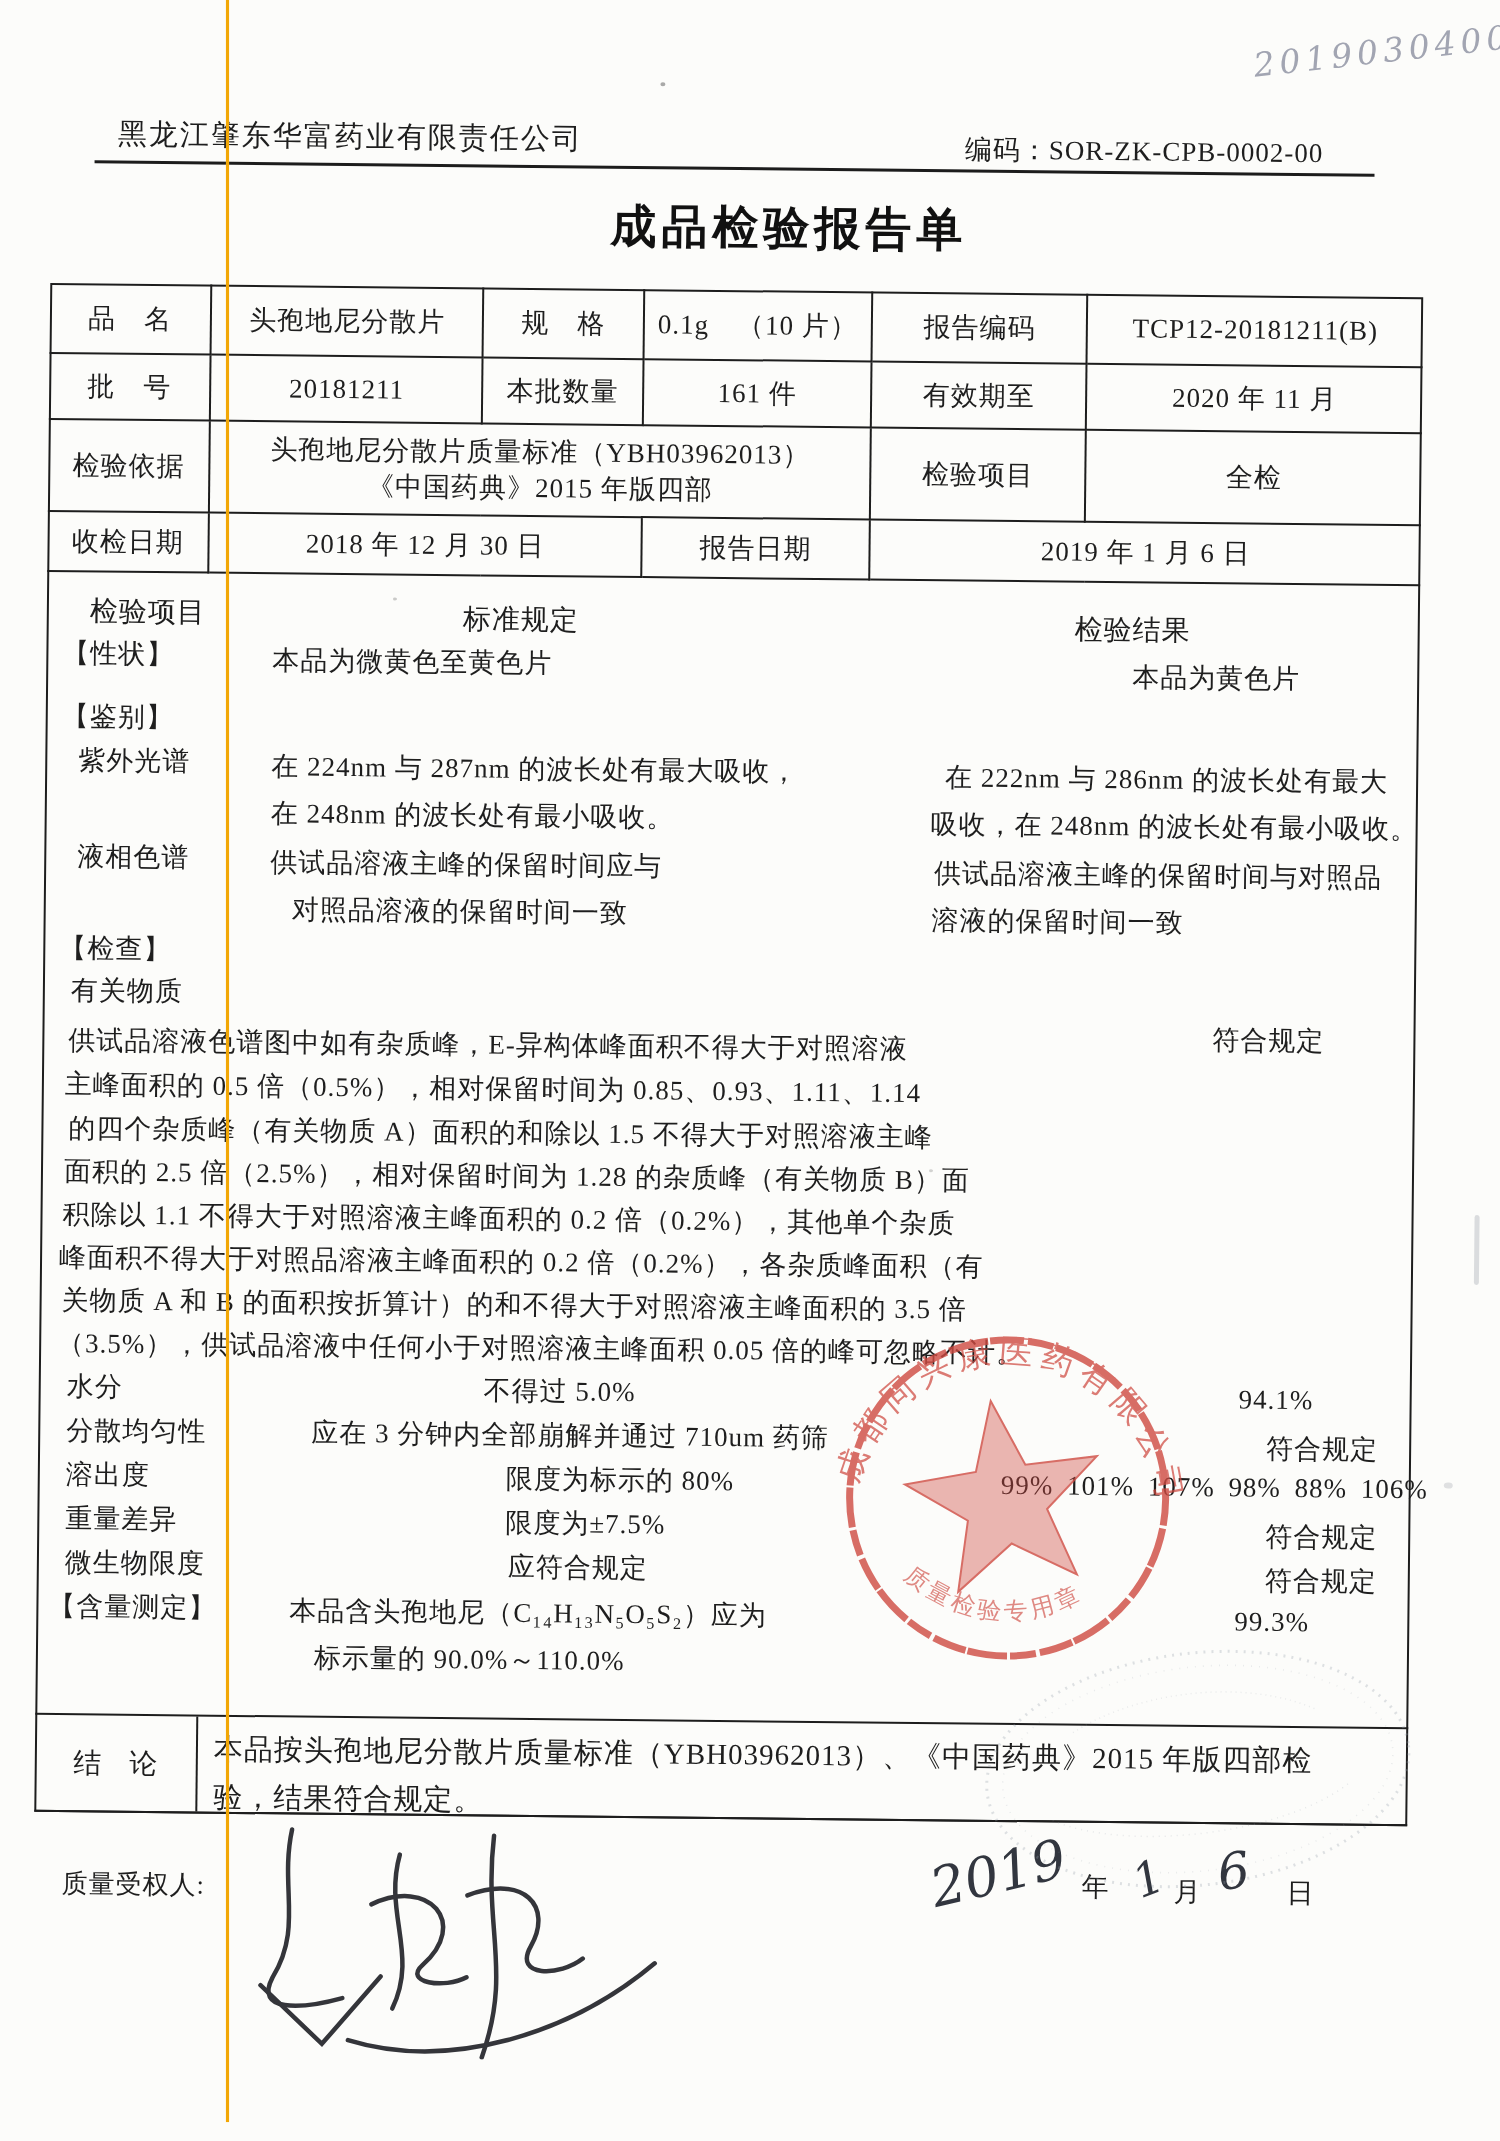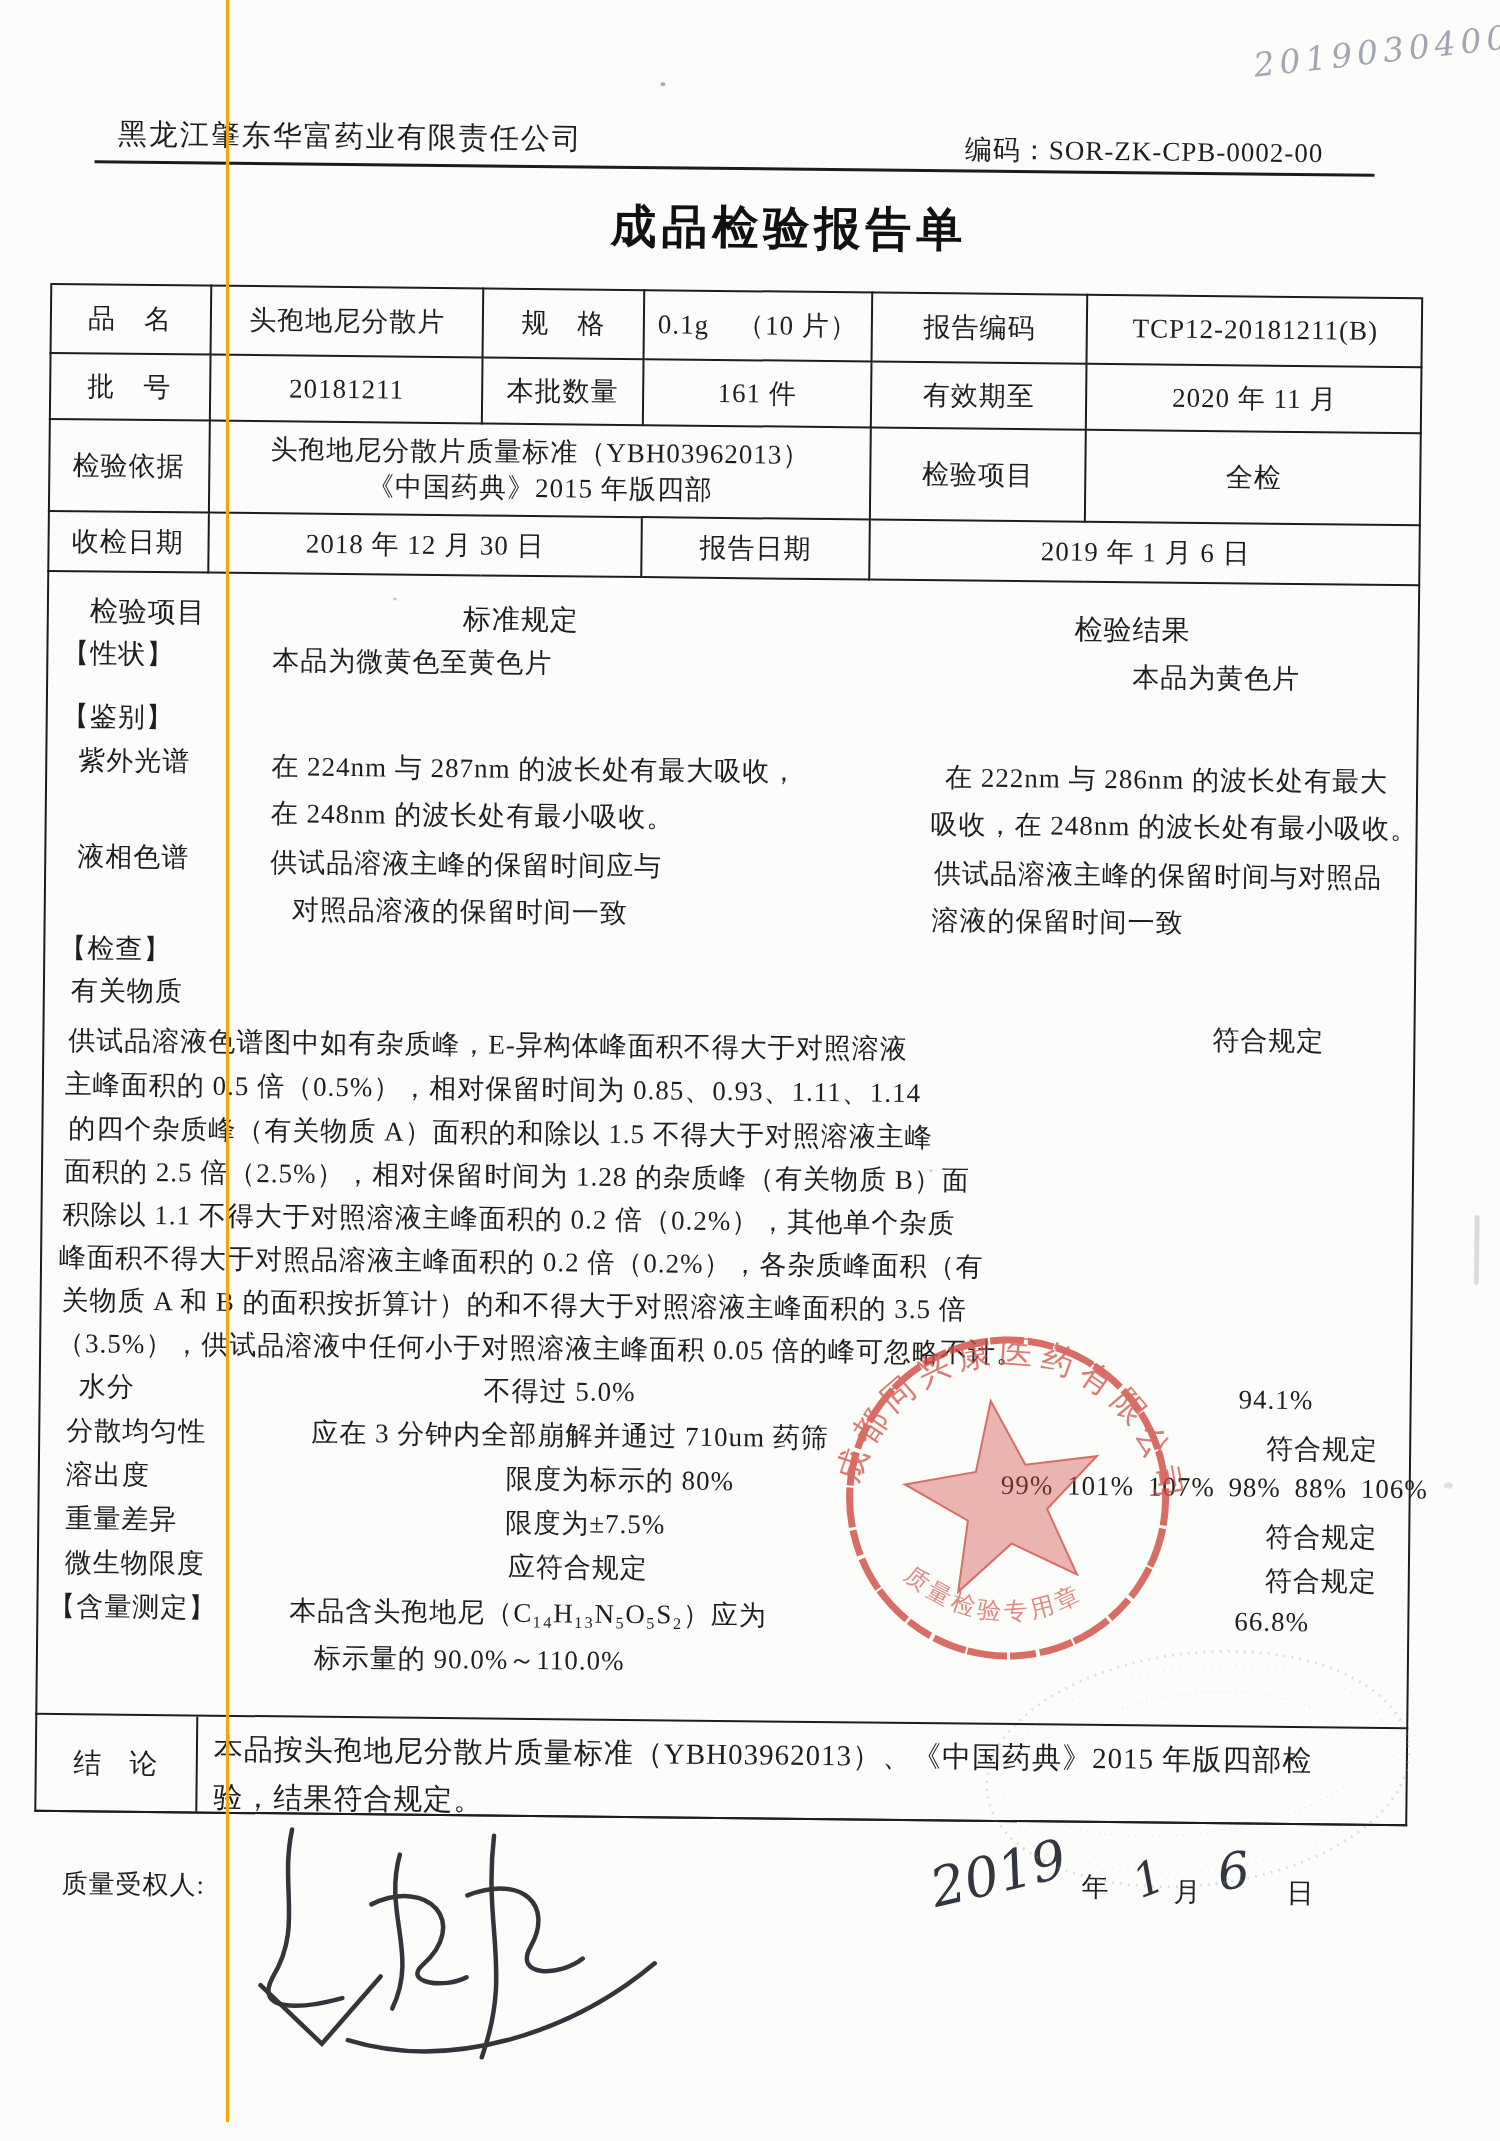--- a/index.html
+++ b/index.html
@@ -124,21 +124,21 @@
     <div class="abs txt" style="left:78px;top:1022px;">供试品溶液色谱图中如有杂质峰，E-异构体峰面积不得大于对照溶液</div>
     <div class="abs txt" style="left:75px;top:1066px;">主峰面积的 0.5 倍（0.5%），相对保留时间为 0.85、0.93、1.11、1.14</div>
     <div class="abs txt" style="left:79px;top:1110px;">的四个杂质峰（有关物质 A）面积的和除以 1.5 不得大于对照溶液主峰</div>
     <div class="abs txt" style="left:75px;top:1153px;">面积的 2.5 倍（2.5%），相对保留时间为 1.28 的杂质峰（有关物质 B）面</div>
     <div class="abs txt" style="left:74px;top:1196px;">积除以 1.1 不得大于对照溶液主峰面积的 0.2 倍（0.2%），其他单个杂质</div>
     <div class="abs txt" style="left:71px;top:1239px;">峰面积不得大于对照品溶液主峰面积的 0.2 倍（0.2%），各杂质峰面积（有</div>
     <div class="abs txt" style="left:74px;top:1282px;">关物质 A 和 B 的面积按折算计）的和不得大于对照溶液主峰面积的 3.5 倍</div>
     <div class="abs txt" style="left:70px;top:1325px;">（3.5%），供试品溶液中任何小于对照溶液主峰面积 0.05 倍的峰可忽略不计。</div>
     <div class="abs txt" style="left:1222px;top:1010px;">符合规定</div>
 
-    <div class="abs txt" style="left:80px;top:1368px;margin-left:12px;">水分</div>
+    <div class="abs txt" style="left:80px;top:1368px;">水分</div>
     <div class="abs txt" style="left:497px;top:1368px;">不得过 5.0%</div>
     <div class="abs txt" style="left:1252px;top:1372px;">94.1%</div>
 
     <div class="abs txt" style="left:80px;top:1412px;">分散均匀性</div>
     <div class="abs txt" style="left:325px;top:1412px;">应在 3 分钟内全部崩解并通过 710um 药筛</div>
     <div class="abs txt" style="left:1280px;top:1418px;">符合规定</div>
 
     <div class="abs txt" style="left:80px;top:1456px;">溶出度</div>
     <div class="abs txt" style="left:520px;top:1456px;">限度为标示的 80%</div>
     <div class="abs txt" style="left:1015px;top:1460px;word-spacing:6px;">99%  101%  107%  98%  88%  106%</div>
@@ -147,21 +147,21 @@
     <div class="abs txt" style="left:520px;top:1500px;">限度为±7.5%</div>
     <div class="abs txt" style="left:1280px;top:1506px;">符合规定</div>
 
     <div class="abs txt" style="left:80px;top:1544px;">微生物限度</div>
     <div class="abs txt" style="left:523px;top:1544px;">应符合规定</div>
     <div class="abs txt" style="left:1280px;top:1550px;">符合规定</div>
 
     <div class="abs txt" style="left:64px;top:1588px;">【含量测定】</div>
     <div class="abs txt" style="left:305px;top:1590px;">本品含头孢地尼（C₁₄H₁₃N₅O₅S₂）应为</div>
     <div class="abs txt" style="left:330px;top:1637px;">标示量的 90.0%～110.0%</div>
-    <div class="abs txt" style="left:1250px;top:1594px;">66.8%</div>
+    <div class="abs txt" style="left:1250px;top:1594px;">99.3%</div>
 
     <div class="concl">
       <div class="divider"></div>
       <div class="label">结　论</div>
       <div class="body">本品按头孢地尼分散片质量标准（YBH03962013）、《中国药典》2015 年版四部检验，结果符合规定。</div>
     </div>
 
     <div class="abs txt" style="left:80px;top:1866px;font-size:26px;">质量受权人:</div>
 
     <svg class="sig" width="430" height="240" viewBox="0 0 430 240">

